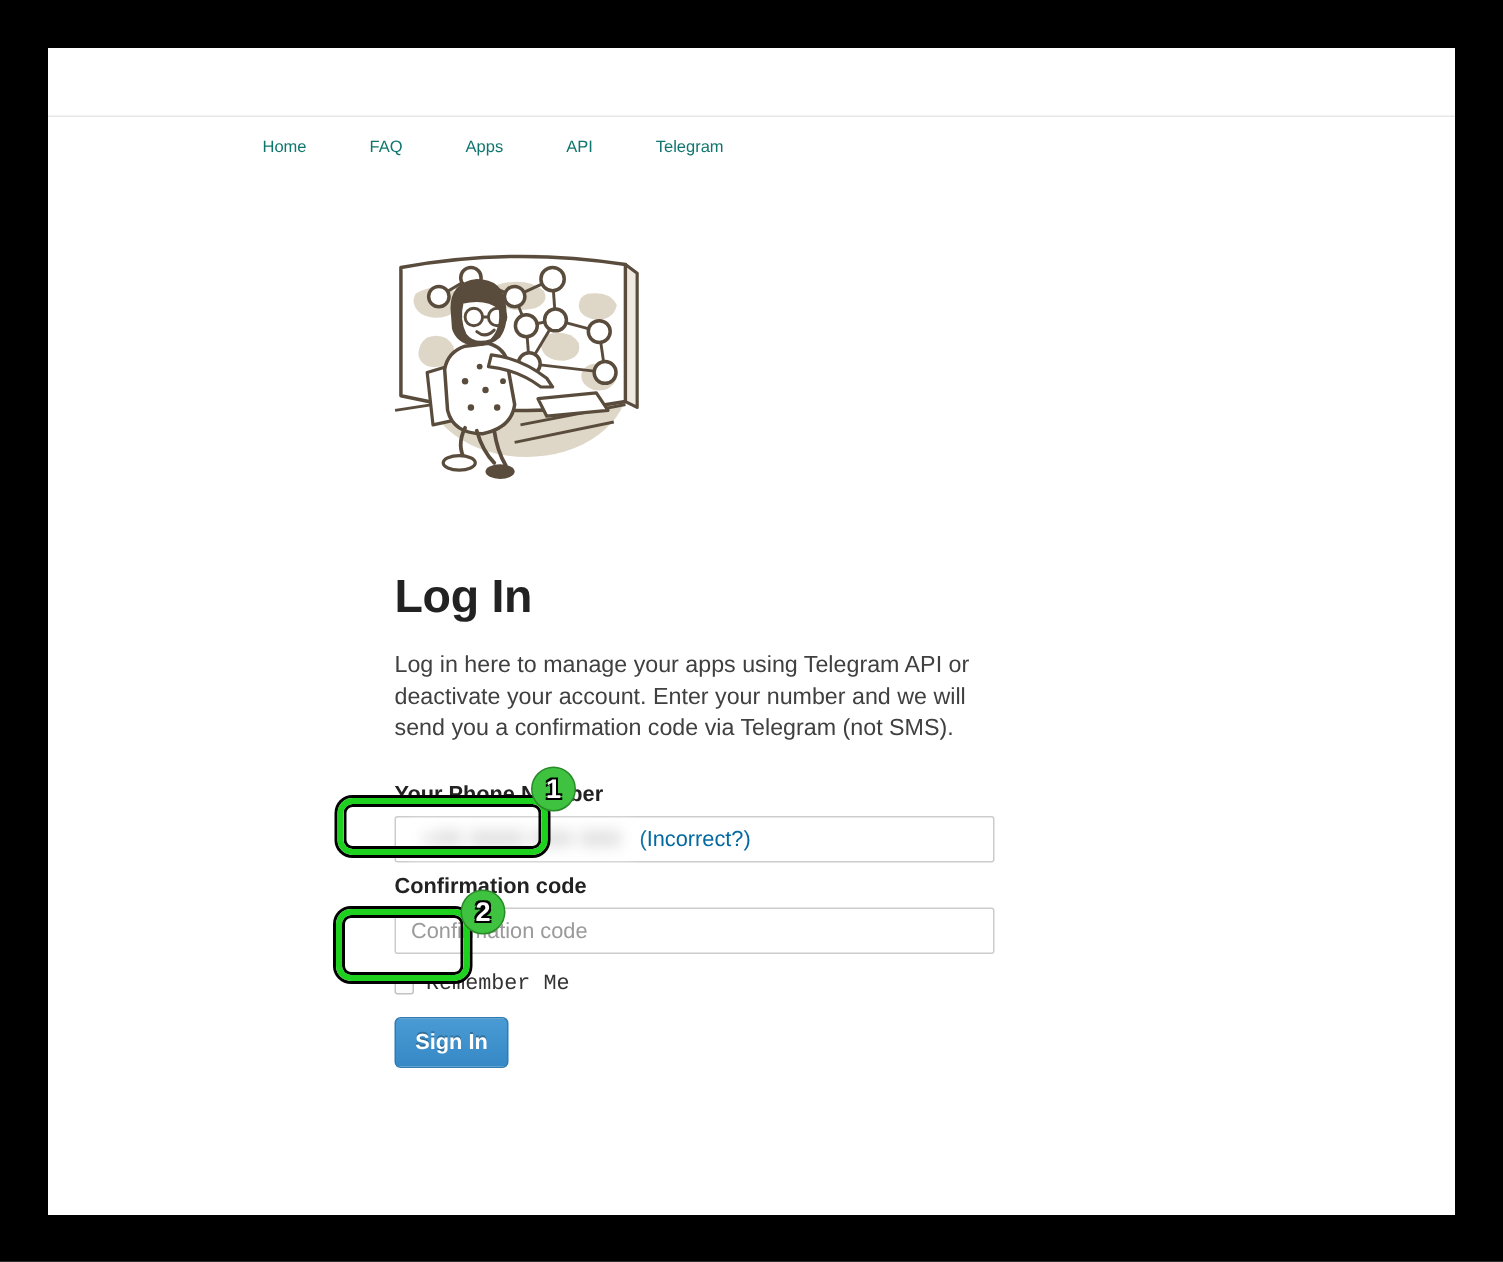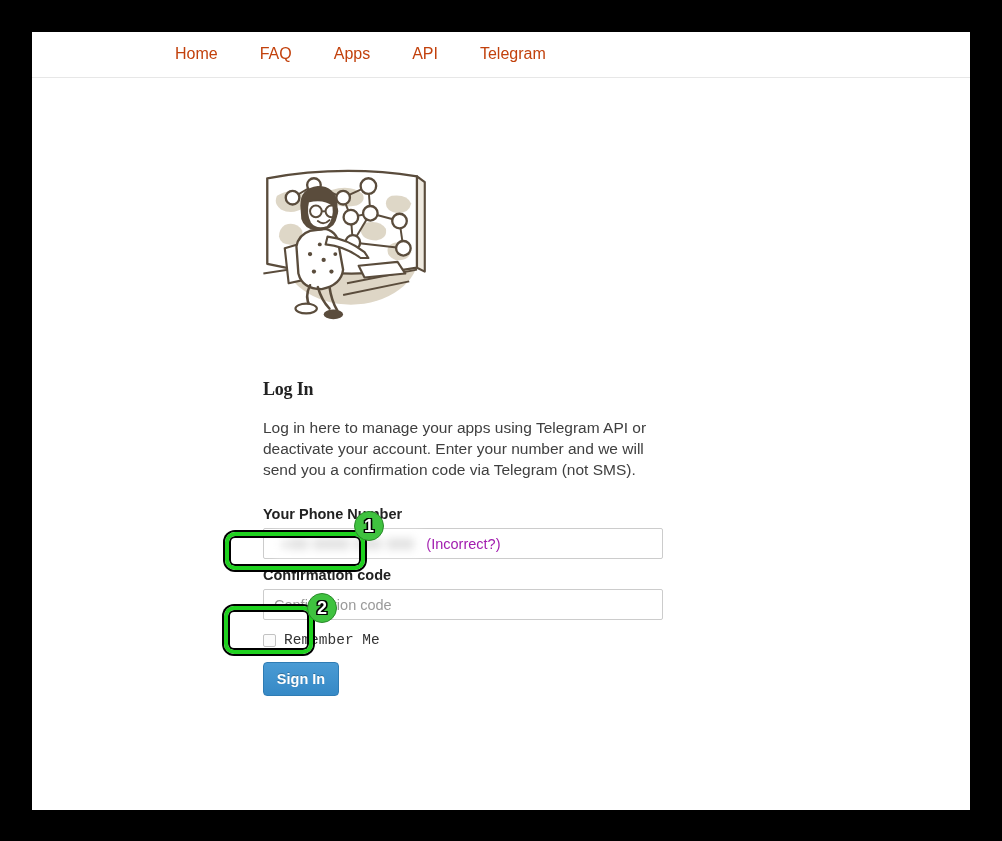--- a/index.html
+++ b/index.html
@@ -42,27 +42,28 @@
   #nav-links {
     position: absolute;
     left: 122px;
     top: 12px;
     display: flex;
     align-items: baseline;
     gap: 0px;
   }
   .nav-link {
     display: inline-block;
-    color: #c2410c;
-    font-size: 16px;
+    color: #0f766e;
+    font-size: 11px;
     line-height: 20px;
     text-decoration: none;
     padding: 0 21px;
     cursor: pointer;
     white-space: nowrap;
+    margin-top: 44px;
   }
 
   
   #content {
     position: absolute;
     left: 199px;
     top: 78px;
     width: 420px;
   }
 
@@ -70,25 +71,24 @@
   #illustration {
     width: 200px;
     height: 175px;
     margin-left: 16px;
     margin-top: 43px;
   }
 
   
   #login-title {
     margin: 47px 0 0 32px;
-    font-size: 18px;
+    font-size: 31px;
     font-weight: bold;
     color: #222222;
     letter-spacing: -0.2px;
-    font-family: Liberation Serif, serif;
   }
   #login-desc {
     margin: 17px 0 0 32px;
     width: 386px;
     font-size: 15.5px;
     line-height: 21px;
     color: #404040;
   }
 
   
@@ -133,21 +133,21 @@
     display: inline-block;
     color: #9b9b9b;
     font-size: 14.5px;
     letter-spacing: 1px;
     filter: blur(4.5px);
     -webkit-filter: blur(4.5px);
     background: #ffffff;
     padding: 3px 8px;
   }
   #phone-incorrect {
-    color: #a21caf;
+    color: #0369a1;
     font-size: 14.5px;
     margin-left: 4px;
     text-decoration: none;
     cursor: pointer;
     pointer-events: auto;
   }
 
   .field-block { margin-top: 8px; }
 
   

